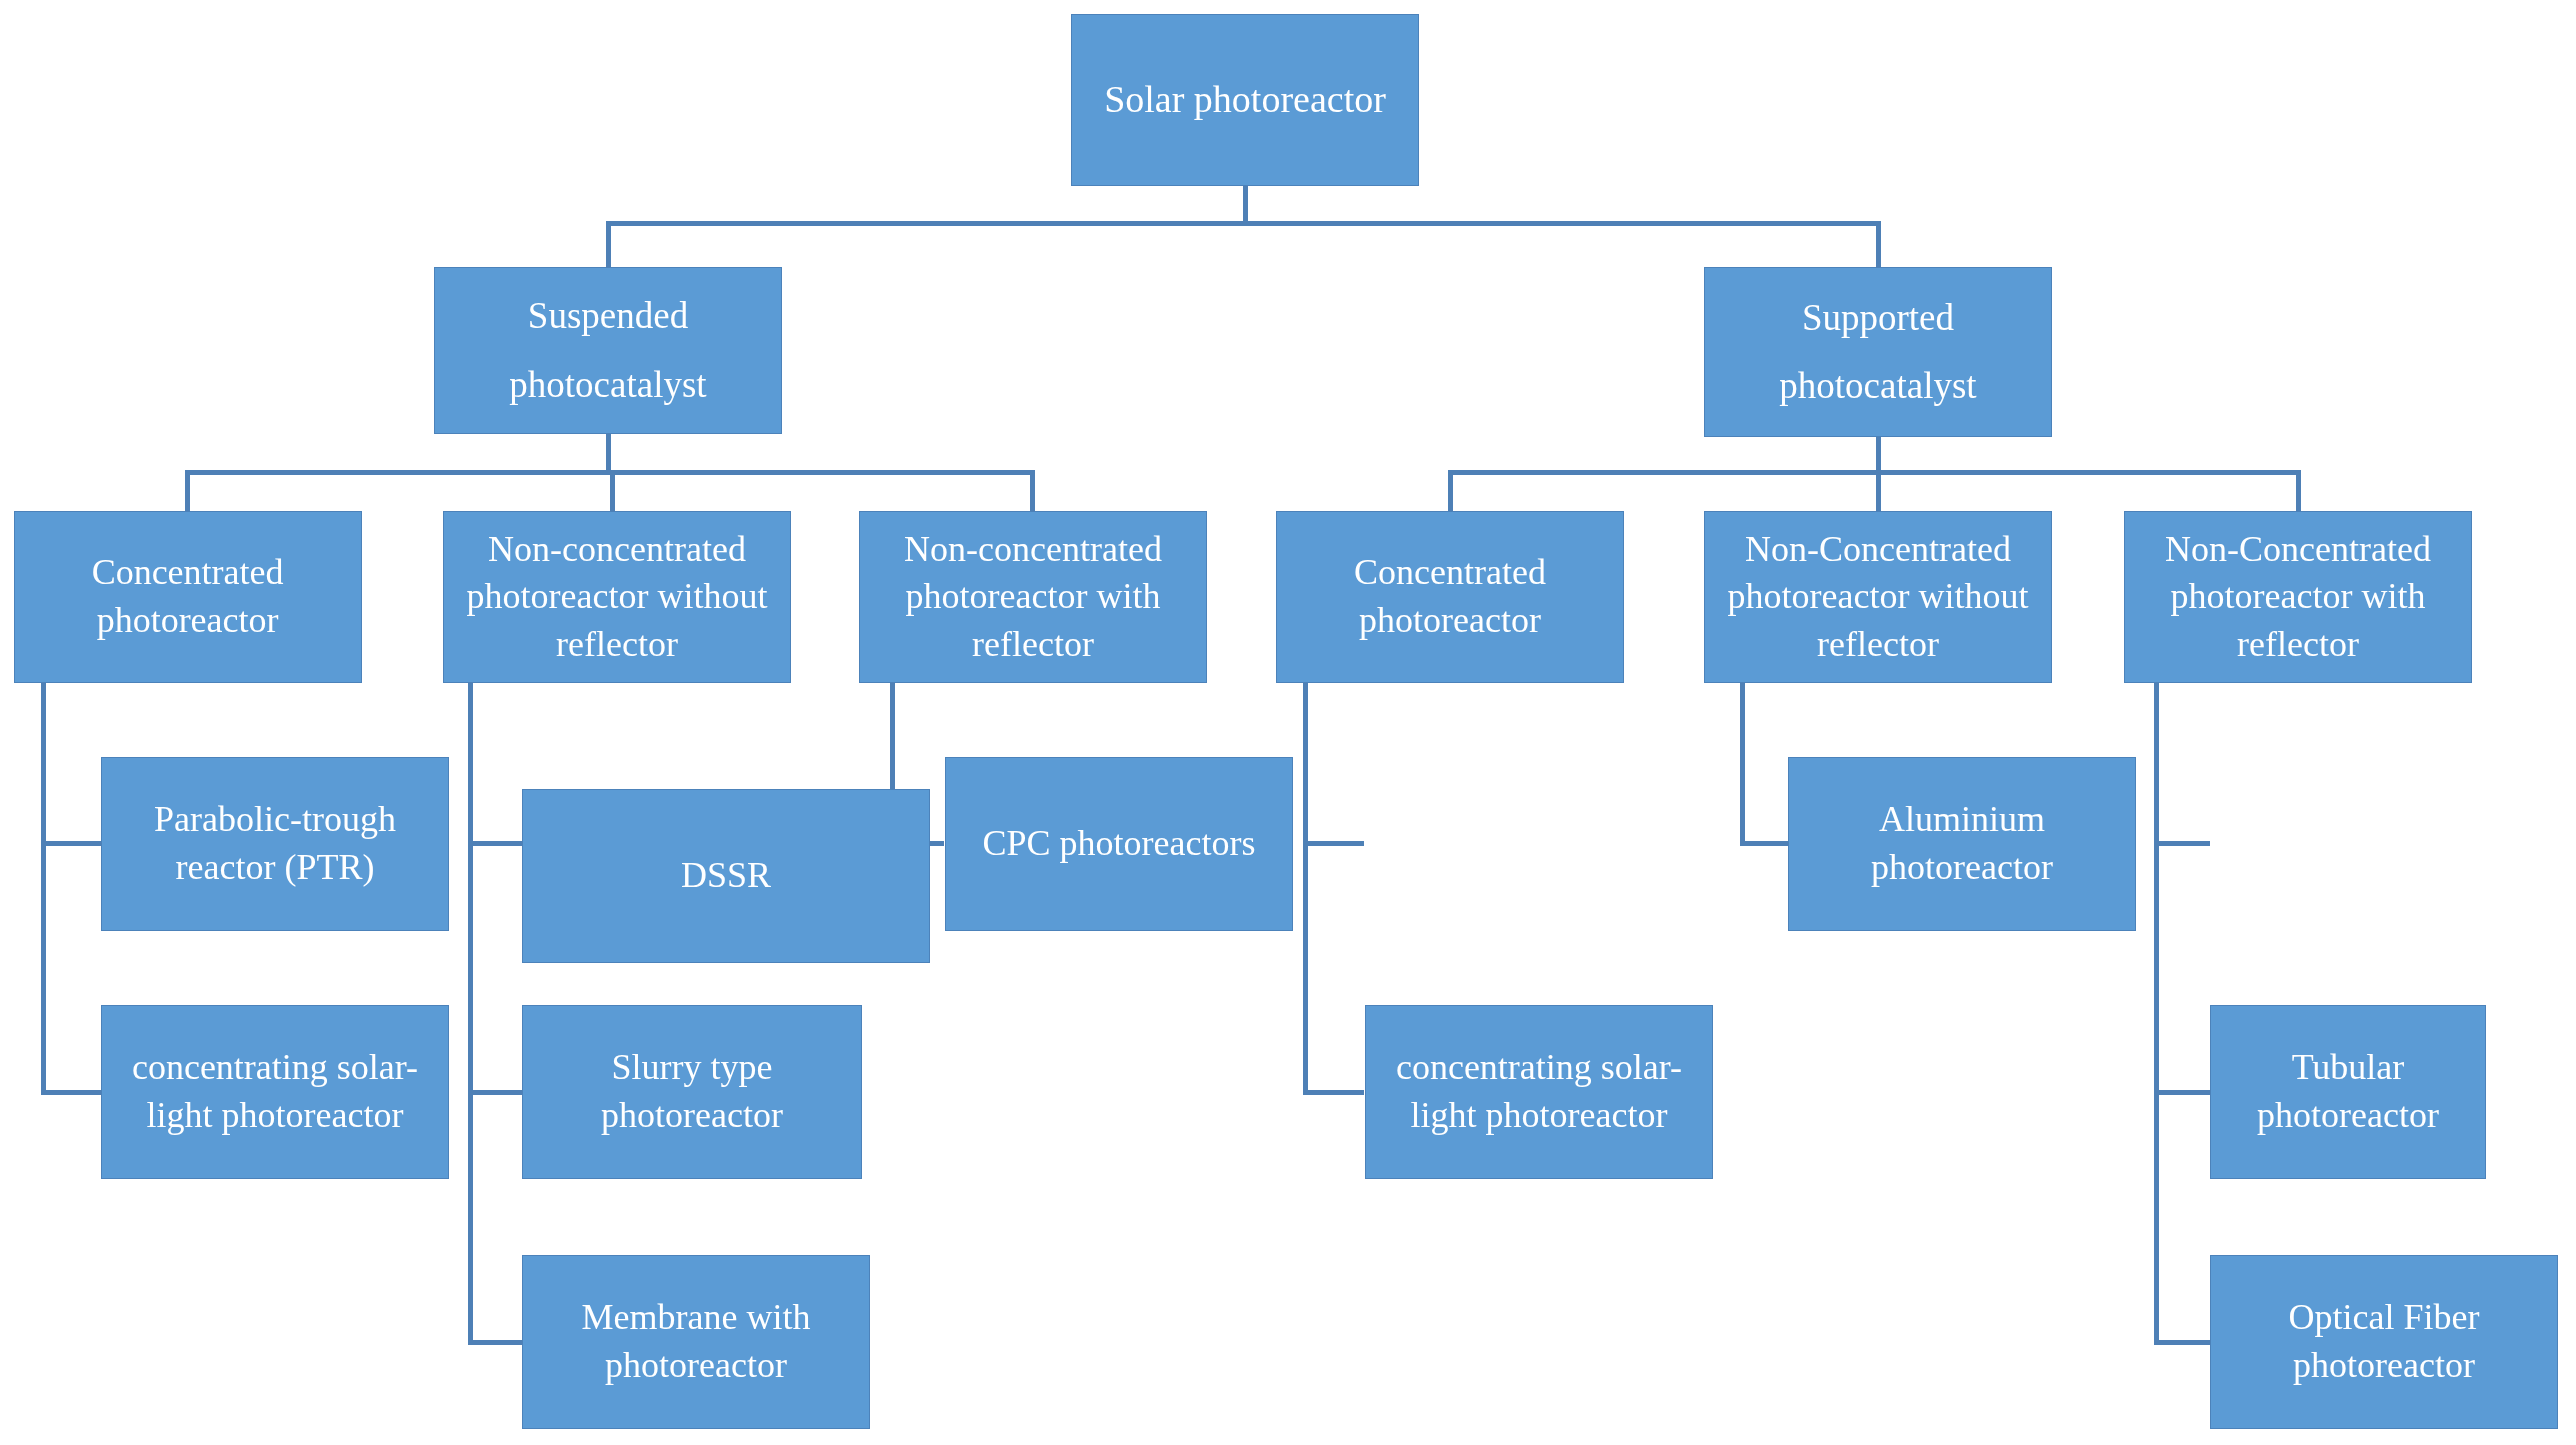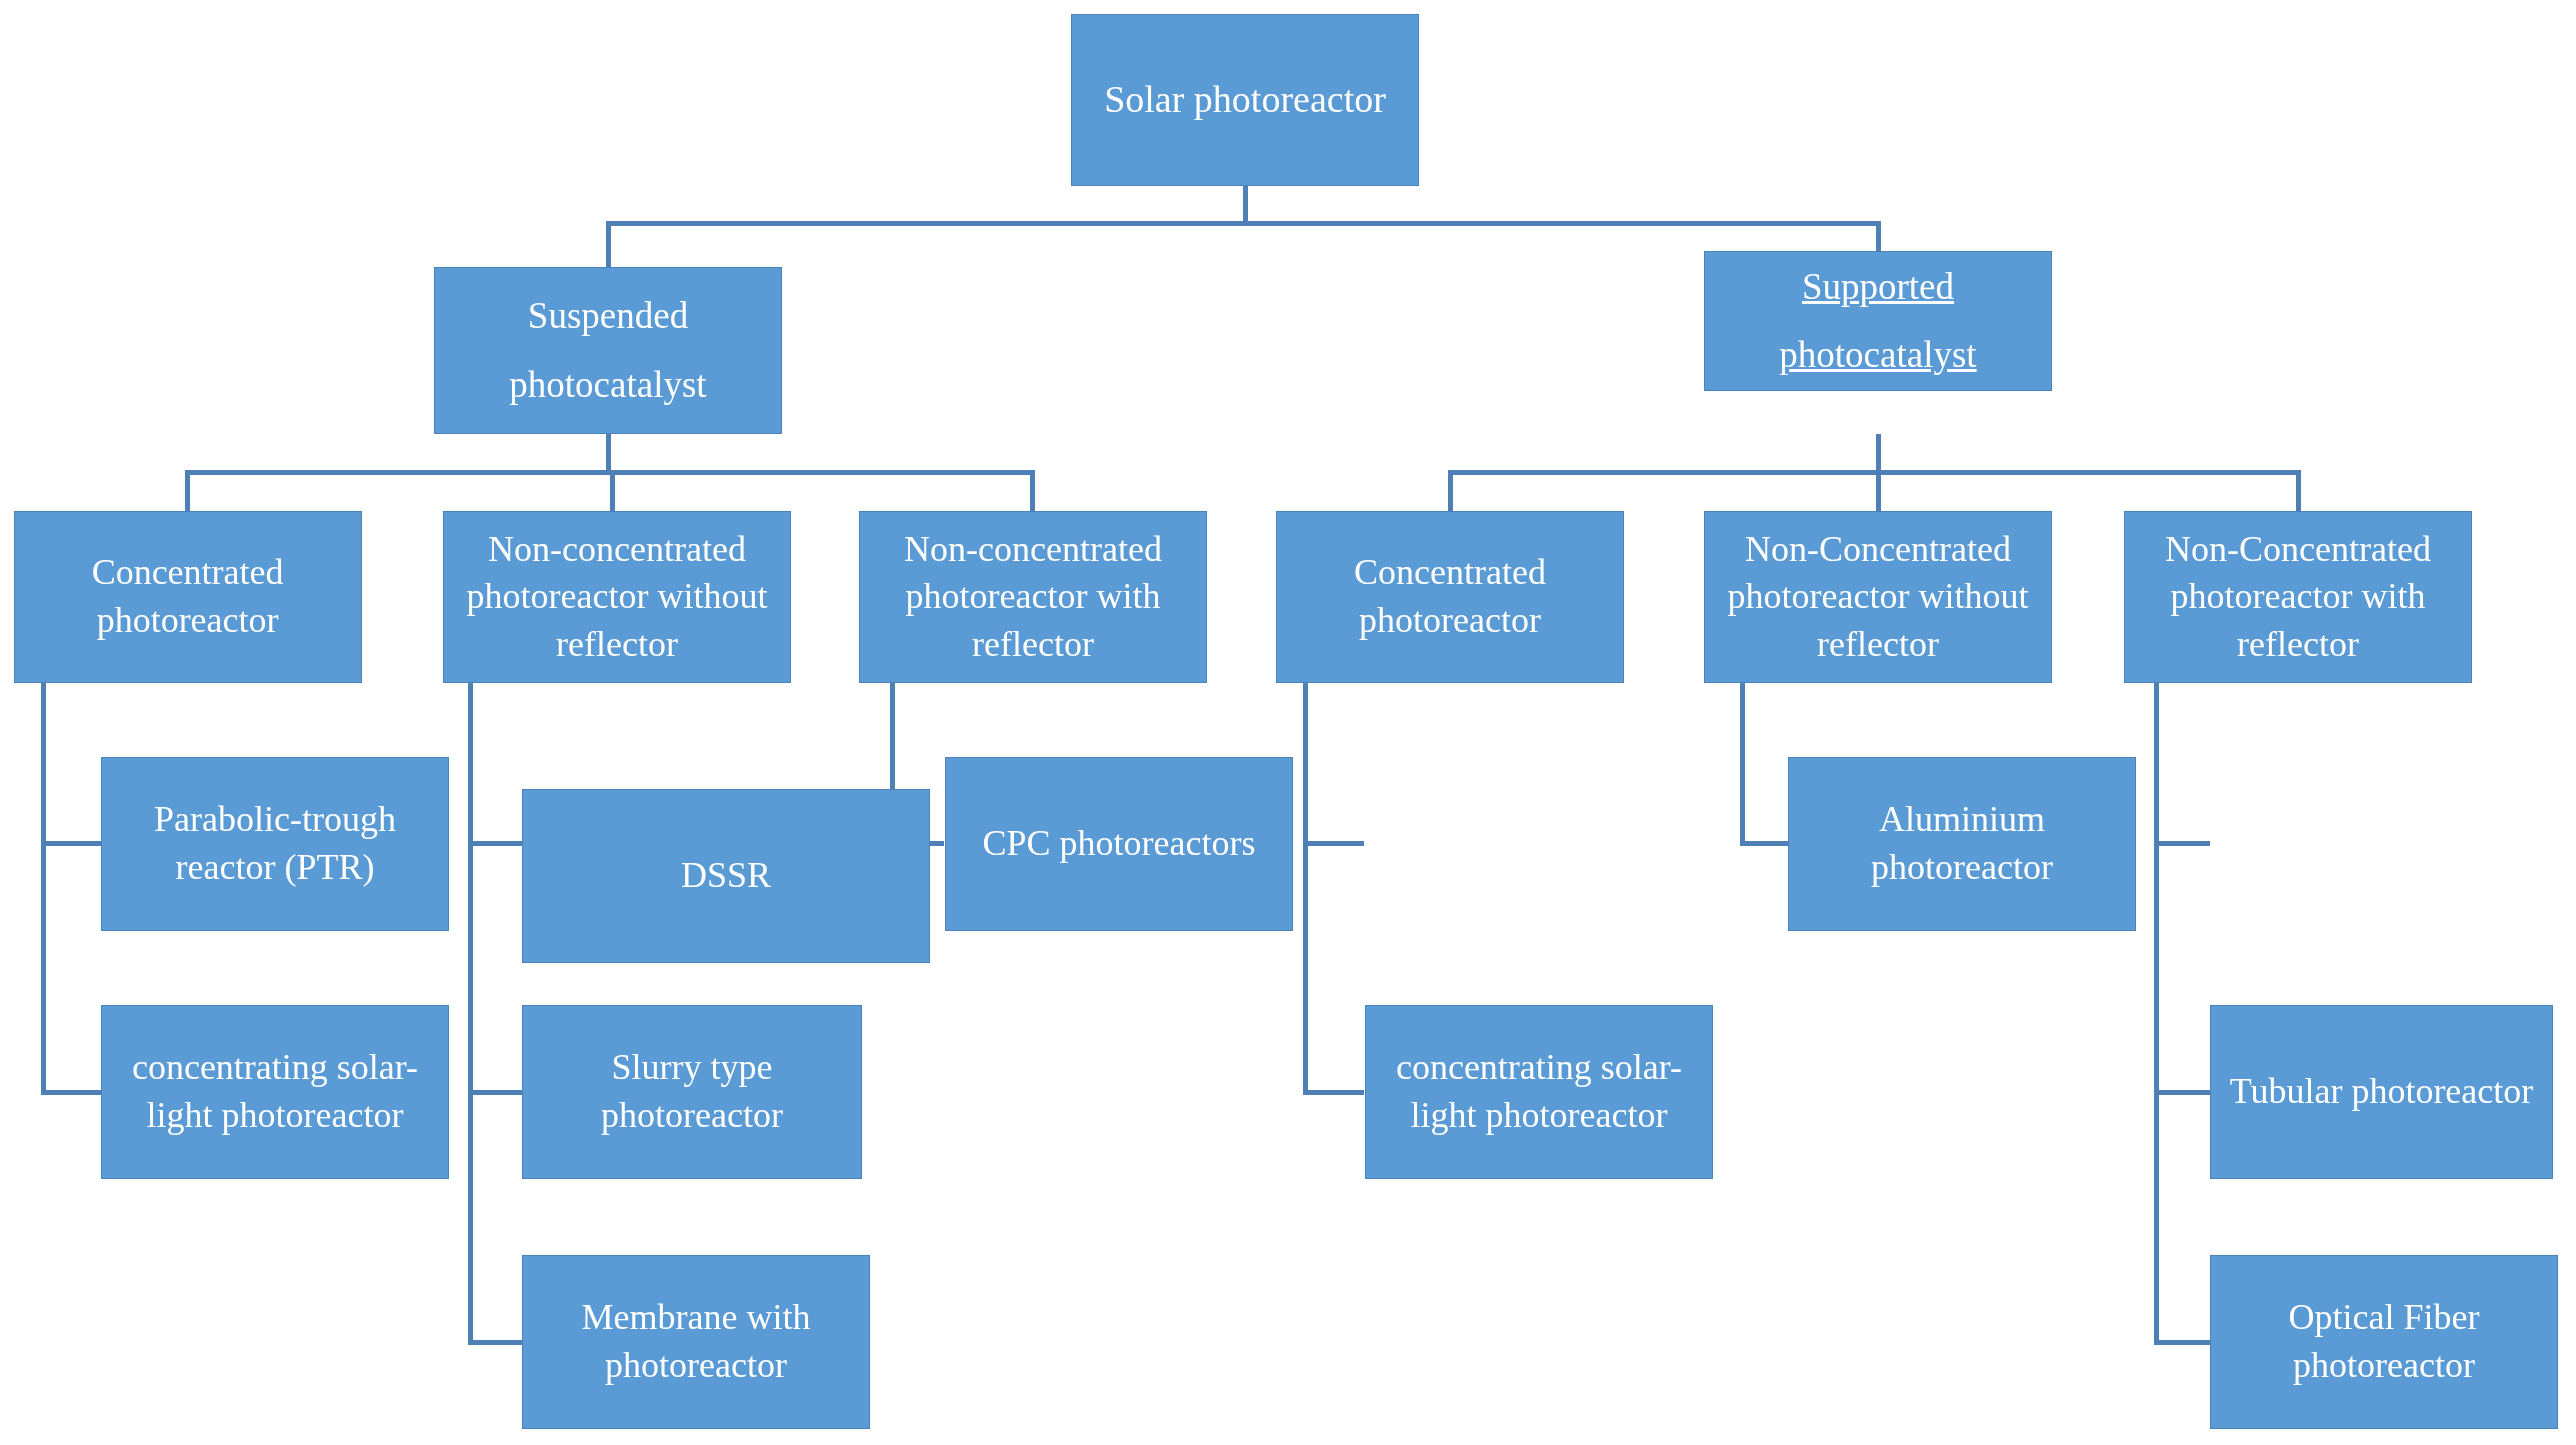--- a/index.html
+++ b/index.html
@@ -77,21 +77,21 @@
   <div class="line" style="left:2154px;top:1090px;width:56px;height:4.5px;"></div>
   <div class="line" style="left:2154px;top:1340px;width:56px;height:4.5px;"></div>
 
   <div class="node root" style="left:1071px;top:13.6px;width:348px;height:172px;">
     <span class="lbl">Solar photoreactor</span>
   </div>
 
   <div class="node lvl2" style="left:434px;top:267px;width:348px;height:167px;">
     <span class="lbl">Suspended photocatalyst</span>
   </div>
-  <div class="node lvl2" style="left:1704px;top:251px;width:348px;height:140px;text-decoration:underline;">
+  <div class="node lvl2" style="left:1704px;top:267px;width:348px;height:170px;">
     <span class="lbl">Supported photocatalyst</span>
   </div>
 
   <div class="node lvl3" style="left:13.6px;top:511px;width:348px;height:172px;">
     <span class="lbl">Concentrated photoreactor</span>
   </div>
   <div class="node lvl3" style="left:443px;top:511px;width:348px;height:172px;">
     <span class="lbl">Non-concentrated photoreactor without reflector</span>
   </div>
   <div class="node lvl3" style="left:859px;top:511px;width:348px;height:172px;">
@@ -130,21 +130,21 @@
   </div>
 
   <div class="node leaf" style="left:1365px;top:1005px;width:348px;height:174px;">
     <span class="lbl">concentrating solar-light photoreactor</span>
   </div>
 
   <div class="node leaf" style="left:1788px;top:757px;width:348px;height:174px;">
     <span class="lbl">Aluminium photoreactor</span>
   </div>
 
-  <div class="node leaf" style="left:2210px;top:1005px;width:343px;height:174px;">
+  <div class="node leaf" style="left:2210px;top:1005px;width:276px;height:174px;">
     <span class="lbl">Tubular photoreactor</span>
   </div>
   <div class="node leaf" style="left:2210px;top:1255px;width:348px;height:174px;">
     <span class="lbl">Optical Fiber photoreactor</span>
   </div>
 
 </div>
 
 
 </body></html>

